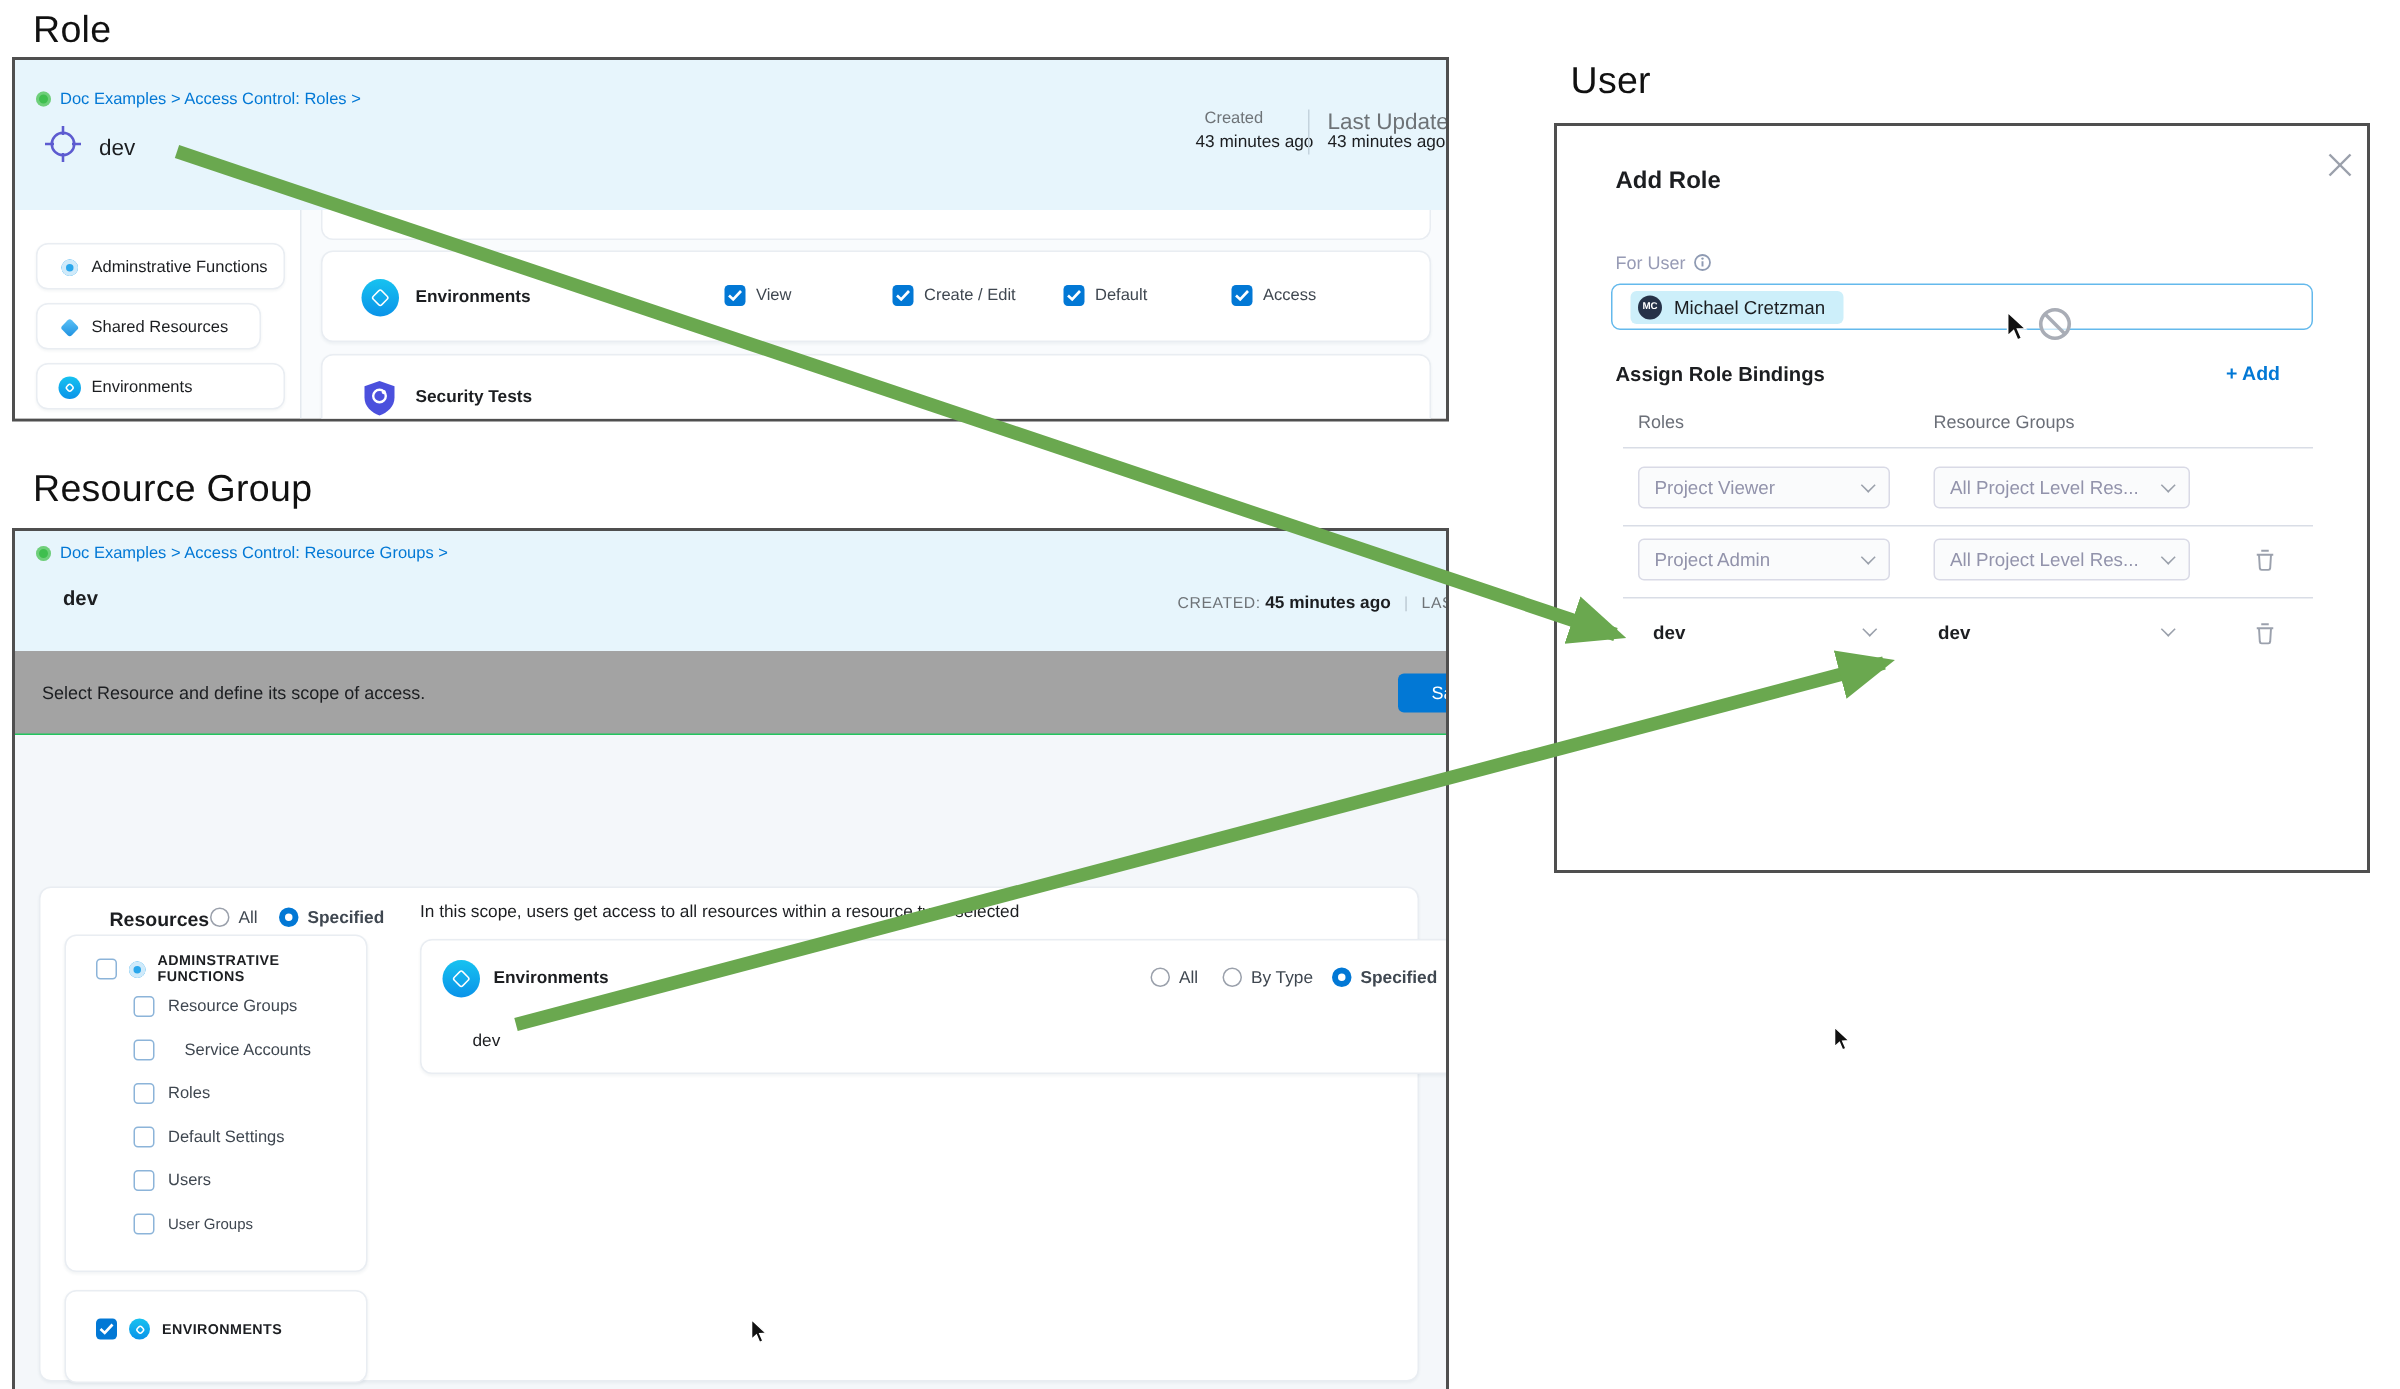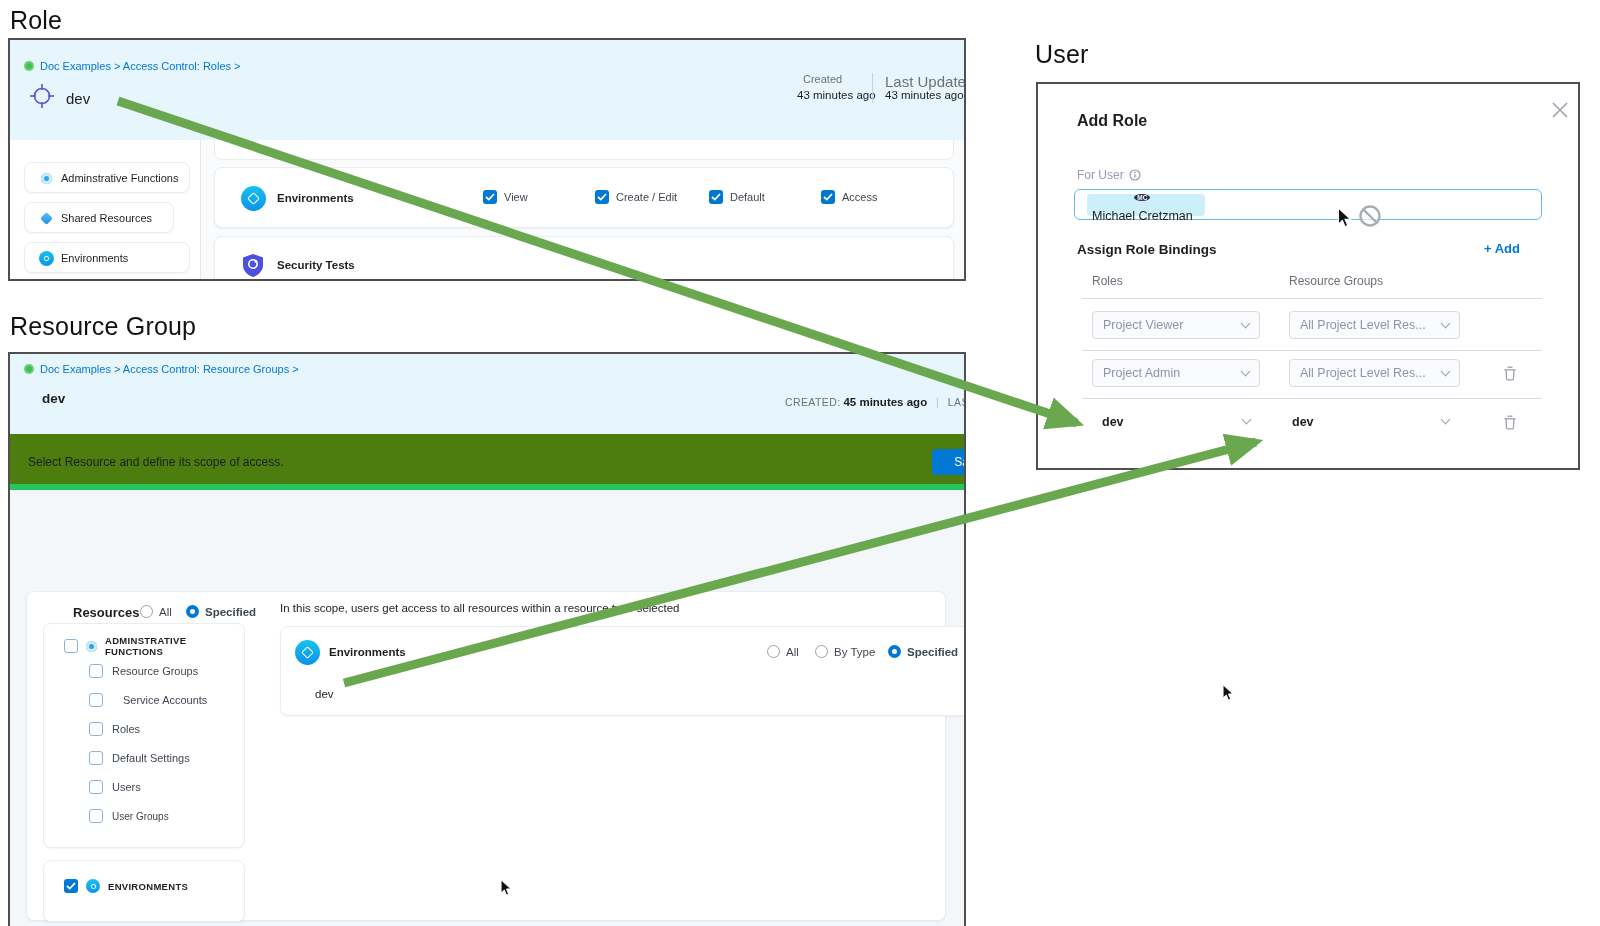--- a/index.html
+++ b/index.html
@@ -1,21 +1,21 @@
 <!DOCTYPE html>
 <html><head>
 <meta charset="utf-8">
 <style>
   * { margin:0; padding:0; box-sizing:border-box; }
   html,body { background:#ffffff; }
   body { font-family:"Liberation Sans","DejaVu Sans",sans-serif; }
   .canvas { position:relative; width:1600px; height:926px; background:#fff; overflow:hidden; }
   .abs { position:absolute; }
 
-  .section-label { position:absolute; font-size:25px; color:#111; letter-spacing:.2px; }
+  .section-label { position:absolute; font-size:25px; color:#111; letter-spacing:.2px;margin-left:12px; }
 
   .panel { position:absolute; background:#fff; border:2px solid #4f4f4f; overflow:hidden; z-index:10; }
 
   
   .crumb { position:absolute; display:flex; align-items:center; gap:6px; font-size:11px; color:#0278d5; white-space:nowrap; }
   .crumb .gdot { width:10px; height:10px; border-radius:50%; background:#3fbf4e; box-shadow:inset 0 0 0 2px rgba(255,255,255,.25); flex:0 0 auto; }
   .hdr-blue { background:#e7f5fc; }
 
   .cb { width:14px; height:14px; border-radius:3px; background:#0278d5; display:inline-flex; align-items:center; justify-content:center; flex:0 0 auto; }
   .cb svg { display:block; }
@@ -157,21 +157,21 @@
       </div>
       <div class="abs" style="left:32px; top:37px; font-size:13.5px; font-weight:bold; color:#1c1e21;">dev</div>
       <div class="abs" style="left:775px; top:42px; white-space:nowrap; font-size:10.5px;">
         <span style="color:#6e7377; letter-spacing:.4px;">CREATED:</span>
         <span style="color:#1c1e21; font-size:11.5px; font-weight:bold;">45 minutes ago</span>
         <span style="color:#b9c6d0; padding:0 6px;">|</span>
         <span style="color:#6e7377; letter-spacing:.4px;">LAST UPDATED:</span>
       </div>
     </div>
 
-    <div class="abs" style="left:0; top:80px; right:0; height:56px; background:#4d7c0f; border-bottom:6px solid #22c55e;">
+    <div class="abs" style="left:0; top:80px; right:0; height:56px; background:#a3a3a3; border-bottom:1px solid #22c55e;">
       <div class="abs" style="left:18px; top:21px; font-size:12px; color:#1c1e21;">Select Resource and define its scope of access.</div>
       <div class="abs" style="left:922px; top:15px; width:72px; height:26px; background:#0278d5; border-radius:4px; color:#fff; font-size:12px; display:flex; align-items:center; justify-content:center;">Save</div>
     </div>
 
     <div class="abs" style="left:0; top:136px; right:0; bottom:0; background:#f4f7fa;">
 
 
       <div class="card" style="left:16px; top:101px; width:920px; height:330px; border-radius:8px;">
 
         <span class="abs" style="left:18px; top:13px; font-size:13px; font-weight:bold; color:#1c1e21;padding-left:28px;">Resources</span>
@@ -248,39 +248,39 @@
           <label class="radio-group abs" style="left:607px; top:18px; font-weight:bold;">
             <span class="radio sel"></span>
             <span>Specified</span>
           </label>
           <span class="abs" style="left:34px; top:61px; font-size:11.5px; color:#1c1e21;">dev</span>
         </div>
       </div>
     </div>
   </div>
 
-  <div class="panel" style="left:1036px; top:82px; width:544px; height:388px;">
+  <div class="panel" style="left:1036px; top:82px; width:544px; height:500px;">
     <svg class="abs" style="left:513px; top:17px;" width="18" height="18" viewBox="0 0 18 18">
       <line x1="2" y1="2" x2="16" y2="16" stroke="#9aa0ab" stroke-width="1.6"></line>
       <line x1="16" y1="2" x2="2" y2="16" stroke="#9aa0ab" stroke-width="1.6"></line>
     </svg>
 
     <div class="abs" style="left:39px; top:28px; font-size:16px; font-weight:bold; color:#1c1e21;">Add Role</div>
 
     <div class="abs" style="left:39px; top:84px; display:flex; align-items:center; gap:5px; font-size:12px; color:#979bb5;">
       <span>For User</span>
       <svg width="12" height="12" viewBox="0 0 12 12">
         <circle cx="6" cy="6" r="5" fill="none" stroke="#8f9bb3" stroke-width="1.2"></circle>
         <line x1="6" y1="5.2" x2="6" y2="8.6" stroke="#8f9bb3" stroke-width="1.3"></line>
         <circle cx="6" cy="3.4" r=".8" fill="#8f9bb3"></circle>
       </svg>
     </div>
 
     <div class="abs" style="left:36px; top:105px; width:468px; height:31px; border:1.5px solid #64b9ec; border-radius:6px; background:#fff; display:flex; align-items:center; padding-left:12px;">
-      <div style="display:flex; align-items:center; gap:8px; background:#cdeffa; border-radius:4px; height:22px; padding:0 12px 0 5px;flex-direction:column;">
+      <div style="display:flex; align-items:center; gap:8px; background:#cdeffa; border-radius:4px; height:22px; padding:0 12px 0 5px;">
         <span style="width:16px; height:16px; border-radius:50%; background:#263248; color:#fff; font-size:6.5px; font-weight:bold; display:flex; align-items:center; justify-content:center;">MC</span>
         <span style="font-size:12.5px; color:#1c1e21;">Michael Cretzman</span>
       </div>
     </div>
 
     <div class="abs" style="left:39px; top:158px; font-size:13.5px; font-weight:bold; color:#1c1e21;">Assign Role Bindings</div>
     <div class="abs" style="left:446px; top:157px; font-size:13px; font-weight:bold; color:#0278d5;">+ Add</div>
 
     <div class="abs" style="left:54px; top:190px; font-size:12px; color:#6b6f78;">Roles</div>
     <div class="abs" style="left:251px; top:190px; font-size:12px; color:#6b6f78;">Resource Groups</div>

